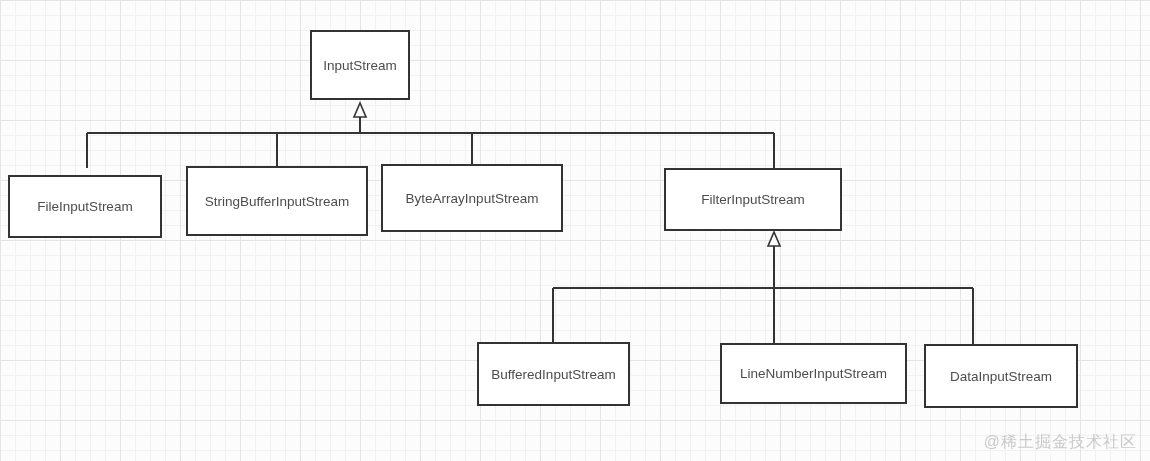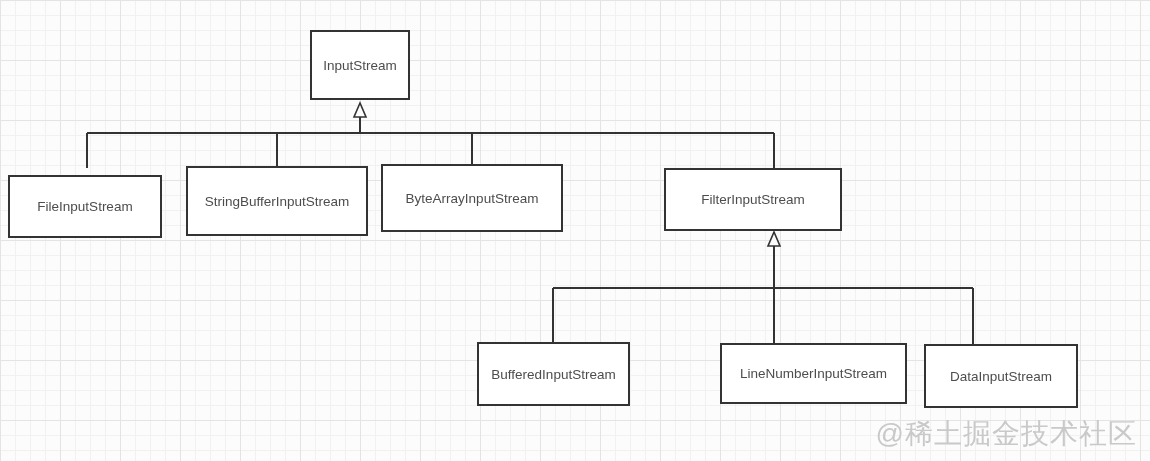--- a/index.html
+++ b/index.html
@@ -47,21 +47,21 @@
   .n3 { left: 381px; top: 164px; width: 182px; height: 68px; }
   .n4 { left: 664px; top: 168px; width: 178px; height: 63px; }
   .n5 { left: 477px; top: 342px; width: 153px; height: 64px; }
   .n6 { left: 720px; top: 343px; width: 187px; height: 61px; }
   .n7 { left: 896px; top: 344px; width: 154px; height: 64px; margin-left: 28px; }
 
   .watermark {
     position: absolute;
     right: 13px;
     bottom: 8px;
-    font-size: 28px;
+    font-size: 16px;
     color: #c9c9c9;
     letter-spacing: 1px;
     font-family: "Liberation Sans", "DejaVu Sans", sans-serif;
   }
 </style>
 </head>
 <body>
 
 <div class="canvas">
 

